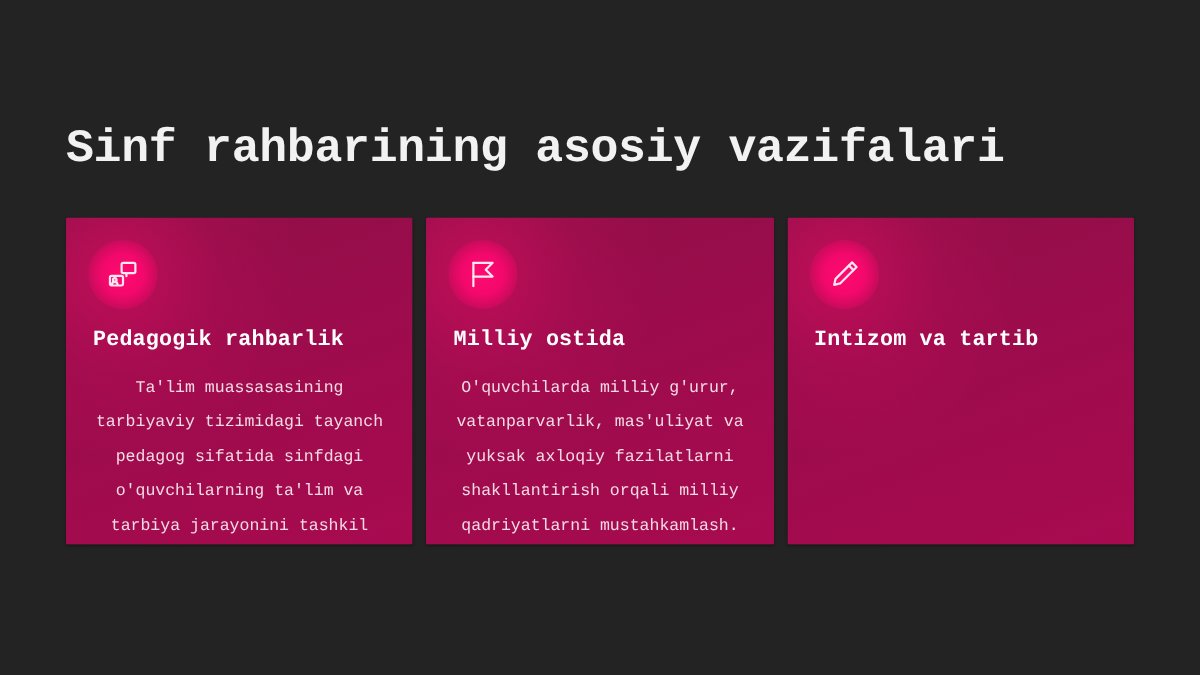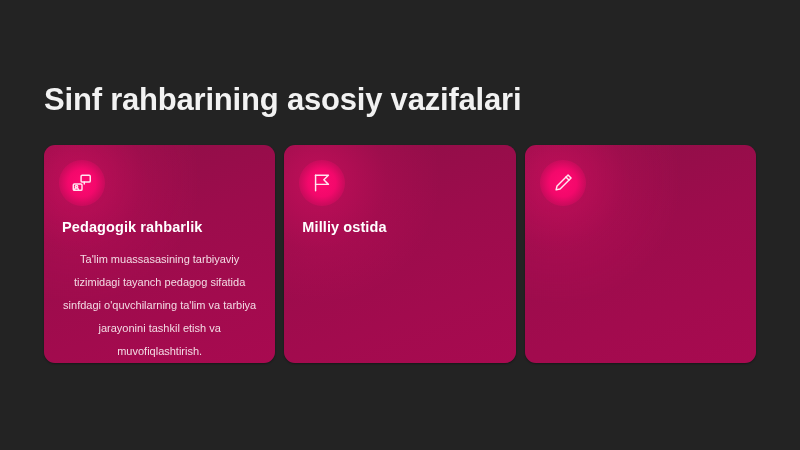--- a/index.html
+++ b/index.html
@@ -11,20 +11,21 @@
     height: 450px;
     background: #232323;
     font-family: "Liberation Sans", sans-serif;
     overflow: hidden;
     position: relative;
   }
   .slide {
     position: absolute;
     inset: 0;
     background: #232323;
+    font-family: Liberation Mono, monospace;
   }
   .slide-title {
     position: absolute;
     left: 44px;
     top: 82px;
     font-size: 31px;
     font-weight: bold;
     color: #f2f2f2;
     letter-spacing: -0.2px;
     white-space: nowrap;
@@ -34,21 +35,21 @@
     left: 44px;
     top: 145px;
     width: 712px;
     height: 218px;
     display: flex;
     gap: 9px;
   }
   .card {
     position: relative;
     flex: 1 1 0;
-    border-radius: 11px;
+    border-radius: 1px;
     overflow: hidden;
     background:
       radial-gradient(circle at 14% 16%, rgba(255,14,112,0.42) 0%, rgba(255,14,112,0.10) 26%, rgba(255,14,112,0) 46%),
       linear-gradient(160deg, #8e0f47 0%, #9c0c4c 42%, #a80a50 100%);
     box-shadow: 0 1px 2px rgba(0,0,0,0.35);
   }
   .card-inner {
     position: relative;
     padding: 18px 18px 0 18px;
     height: 100%;
@@ -130,31 +131,33 @@
         <div class="icon-wrap">
           <div class="icon-glow"></div>
           <span class="icon-glyph">
             <svg viewBox="0 0 24 24" fill="none" stroke="#ffe6f0" stroke-width="1.6" stroke-linecap="round" stroke-linejoin="round">
               <path d="M5 3.5h14l-5 5 5 5H5"></path>
               <path d="M5 3.5v17"></path>
             </svg>
           </span>
         </div>
         <div class="card-heading">Milliy ostida</div>
+        <p class="card-body">O'quvchilarda milliy g'urur, vatanparvarlik, mas'uliyat va yuksak axloqiy fazilatlarni shakllantirish orqali milliy qadriyatlarni mustahkamlash.</p>
       </div>
     </div>
 
     <div class="card">
       <div class="card-inner">
         <div class="icon-wrap">
           <div class="icon-glow"></div>
           <span class="icon-glyph">
             <svg viewBox="0 0 24 24" fill="none" stroke="#ffe6f0" stroke-width="1.6" stroke-linecap="round" stroke-linejoin="round">
               <path d="M17.5 3.2l3.3 3.3-12 12-4.3 1 1-4.3z"></path>
               <path d="M15.2 5.5l3.3 3.3"></path>
             </svg>
           </span>
         </div>
+        <div class="card-heading">Intizom va tartib</div>
       </div>
     </div>
 
   </div>
 </div>
 
 </body></html>

